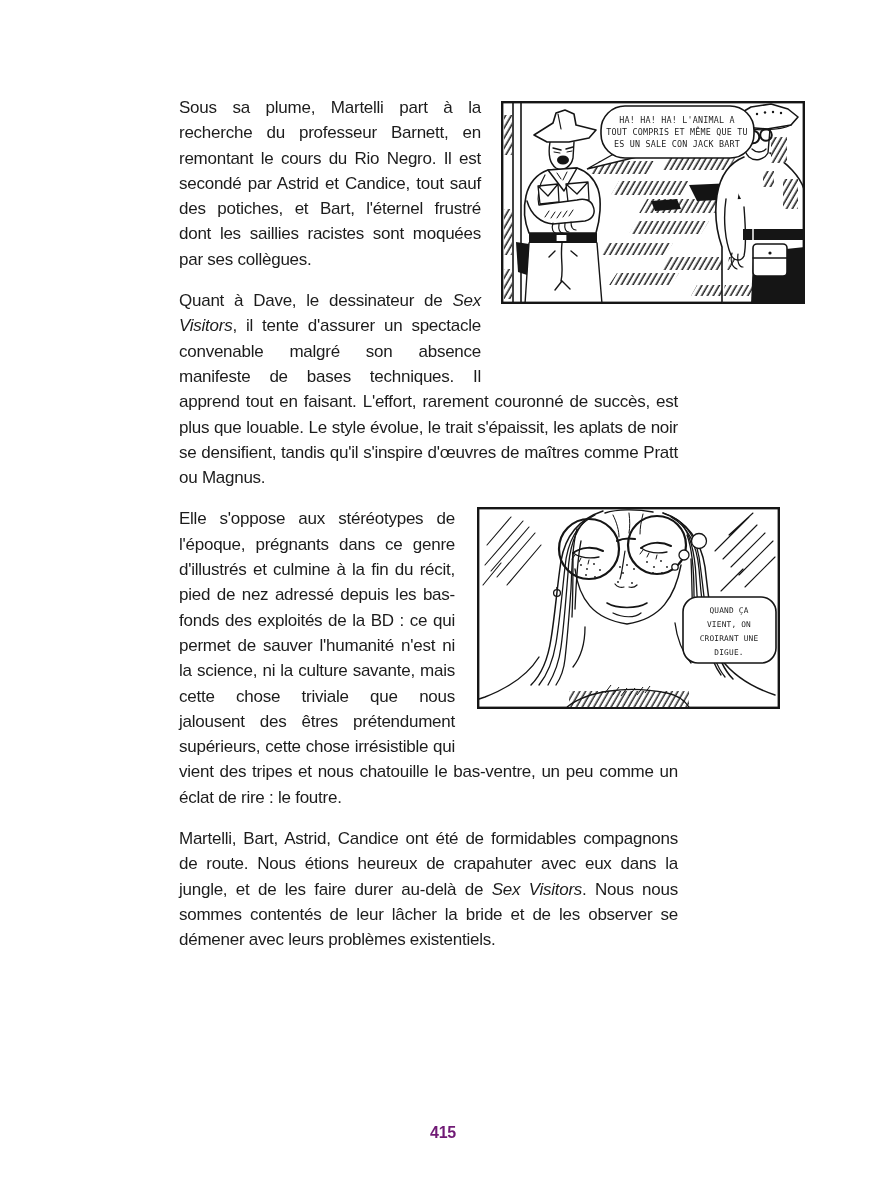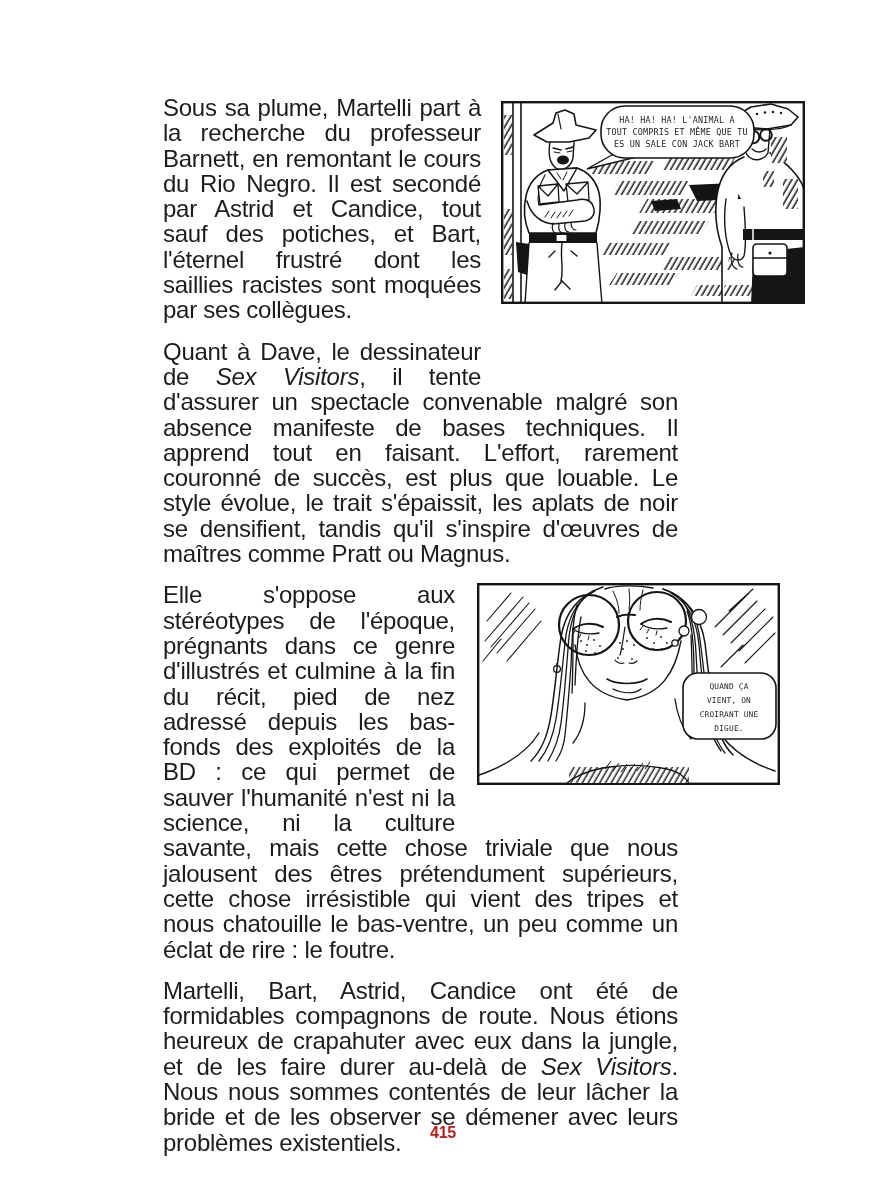--- a/index.html
+++ b/index.html
@@ -1,31 +1,31 @@
 <!DOCTYPE html>
 <html lang="fr"><head>
 <meta charset="utf-8">
 <style>
   html,body{margin:0;padding:0;background:#ffffff;}
   body{width:886px;height:1181px;position:relative;overflow:hidden;
        font-family:"Liberation Sans",sans-serif;color:#1c1c1c;}
   .page{position:absolute;inset:0;background:#ffffff;}
   .content{position:absolute;left:163px;top:95px;width:515px;}
-  p.body-par{margin:0 0 16px 0;font-size:24px;line-height:25.3px;
+  p.body-par{margin:0 0 16px 16px;font-size:17px;line-height:25.3px;
              letter-spacing:-0.25px;text-align:justify;hyphens:auto;
              -webkit-hyphens:auto;color:#1c1c1c;}
   p.body-par .it{font-style:italic;}
   figure{margin:0;}
   .panel{float:right;background:#fff;}
   .panel svg{display:block;}
   .panel1{width:304px;height:244px;margin:6px -127px 26px 20px;}
   .panel2{width:303px;height:202px;margin:1px -102px 36px 22px;}
   .page-number{position:absolute;left:0;top:1124px;width:100%;
                text-align:center;font-size:16px;font-weight:700;
-               letter-spacing:-0.2px;color:#b91c1c;}
+               letter-spacing:-0.2px;color:#701a75;}
   svg text{font-family:"DejaVu Sans Mono","Liberation Mono",monospace;
            fill:#1d1d1d;text-anchor:middle;letter-spacing:0.2px;}
   text.p1t{font-size:8.4px;}
   text.p2t{font-size:7.8px;}
 </style>
 </head>
 <body>
 
 <div class="page">
   <div class="content">

